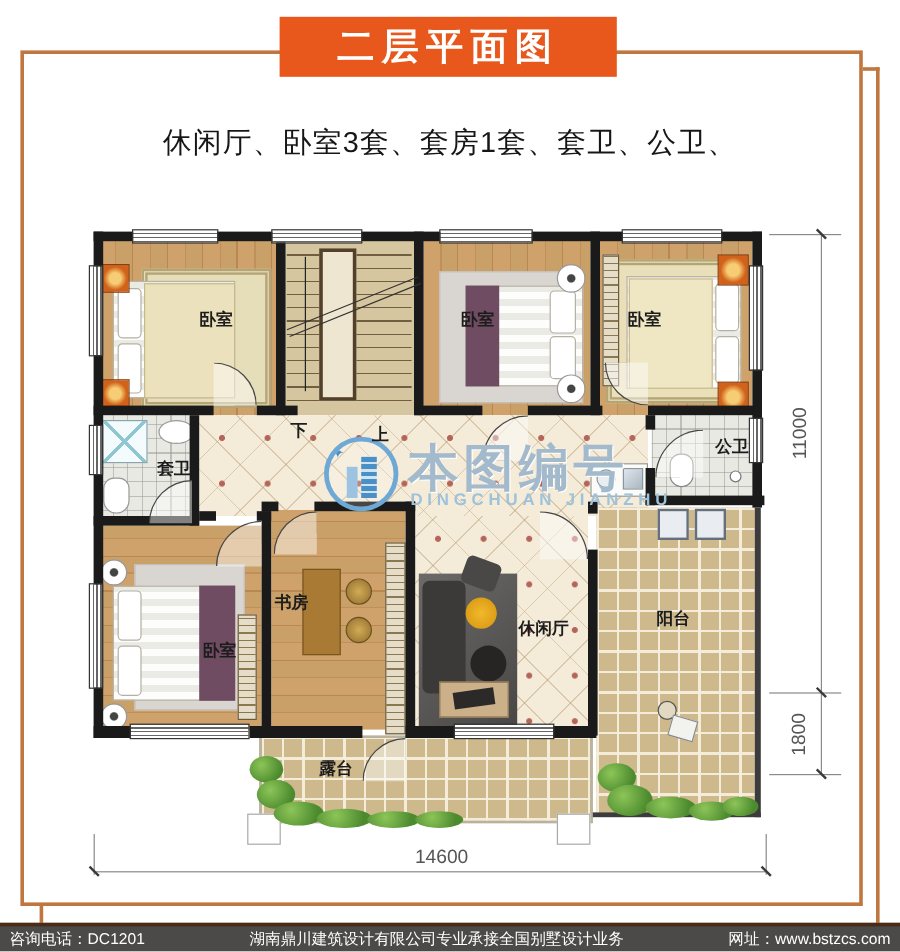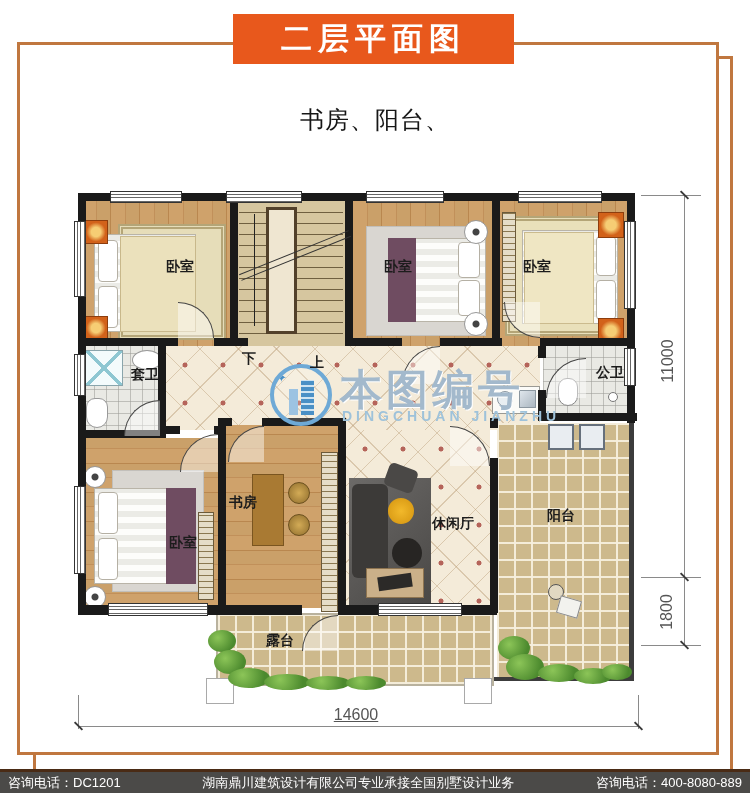--- a/index.html
+++ b/index.html
@@ -86,21 +86,21 @@
 
 <div class="frame"></div>
 <div class="frameline" style="left:719px;top:56px;width:14px;height:3px;"></div>
 <div class="frameline" style="left:730px;top:56px;width:3px;height:713px;"></div>
 <div class="frameline" style="left:33px;top:755px;width:3px;height:14px;"></div>
 
 <div class="banner">
   <span>二层平面图</span>
 </div>
 <div class="subtitle">
-  <div>书房、阳台、</div>
+  <div>休闲厅、卧室3套、套房1套、套卫、公卫、</div>
 </div>
 
 <div class="floor wood-v" style="left:82px;top:197px;width:148px;height:149px;"></div>
 <div class="floor stairfloor" style="left:238px;top:197px;width:107px;height:149px;"></div>
 <div class="floor wood-v" style="left:353px;top:197px;width:139px;height:149px;"></div>
 <div class="floor wood-v" style="left:500px;top:197px;width:127px;height:149px;"></div>
 <div class="floor tile-cream" style="left:166px;top:346px;width:374px;height:84px;"></div>
 <div class="floor tile-cream" style="left:346px;top:430px;width:144px;height:180px;"></div>
 <div class="floor tile-bath" style="left:82px;top:346px;width:80px;height:92px;"></div>
 <div class="floor tile-bath" style="left:543px;top:346px;width:84px;height:72px;"></div>
@@ -253,43 +253,43 @@
   <div style="position:absolute;left:27px;top:12px;width:13px;height:35px;background:repeating-linear-gradient(0deg,#4a90c6 0 4px,#cfe4f2 4px 6px);"></div>
   <div style="position:absolute;left:2px;top:2px;color:#4a90c6;font-size:13px;">✦</div>
 </div>
 <div class="wm wm-cn" style="left:340px;top:362px;">本图编号</div>
 <div class="wm wm-en" style="left:342px;top:408px;">DINGCHUAN JIANZHU</div>
 
 <div class="rlabel" style="left:158px;top:258px;width:44px;">卧室</div>
 <div class="rlabel" style="left:376px;top:258px;width:44px;">卧室</div>
 <div class="rlabel" style="left:515px;top:258px;width:44px;">卧室</div>
 <div class="rlabel" style="left:161px;top:534px;width:44px;">卧室</div>
-<div class="rlabel" style="left:121px;top:366px;width:48px;">套卫</div>
+<div class="rlabel" style="left:121px;top:382px;width:48px;">套卫</div>
 <div class="rlabel" style="left:586px;top:364px;width:48px;">公卫</div>
 <div class="rlabel" style="left:221px;top:494px;width:44px;">书房</div>
 <div class="rlabel" style="left:420px;top:515px;width:66px;">休闲厅</div>
 <div class="rlabel" style="left:539px;top:507px;width:44px;">阳台</div>
 <div class="rlabel" style="left:258px;top:632px;width:44px;">露台</div>
 <div class="rlabel" style="left:240px;top:350px;width:18px;">下</div>
 <div class="rlabel" style="left:308px;top:354px;width:18px;">上</div>
 
 <div class="dimline" style="left:78px;top:695px;width:1px;height:34px;"></div>
 <div class="dimline" style="left:638px;top:695px;width:1px;height:34px;"></div>
 <div class="dimline" style="left:78px;top:726px;width:561px;height:1px;"></div>
 <div class="tick" style="left:73px;top:725px;"></div>
 <div class="tick" style="left:633px;top:725px;"></div>
-<div class="dimtxt" style="left:296px;top:706px;width:120px;text-decoration:underline;">14600</div>
+<div class="dimtxt" style="left:308px;top:706px;width:120px;">14600</div>
 
 <div class="dimline" style="left:641px;top:195px;width:60px;height:1px;"></div>
 <div class="dimline" style="left:641px;top:577px;width:60px;height:1px;"></div>
 <div class="dimline" style="left:641px;top:645px;width:60px;height:1px;"></div>
 <div class="dimline" style="left:684px;top:195px;width:1px;height:450px;"></div>
 <div class="tick" style="left:679px;top:194px;"></div>
 <div class="tick" style="left:679px;top:576px;"></div>
 <div class="tick" style="left:679px;top:644px;"></div>
 <div class="dimtxt v" style="left:638px;top:352px;width:60px;">11000</div>
 <div class="dimtxt v" style="left:642px;top:603px;width:50px;">1800</div>
 
 <div class="footer">
   <span>咨询电话：DC1201</span>
   <span>湖南鼎川建筑设计有限公司专业承接全国别墅设计业务</span>
-  <span>咨询电话：400-8080-889</span>
+  <span>网址：www.bstzcs.com</span>
 </div>
 
 </body></html>

